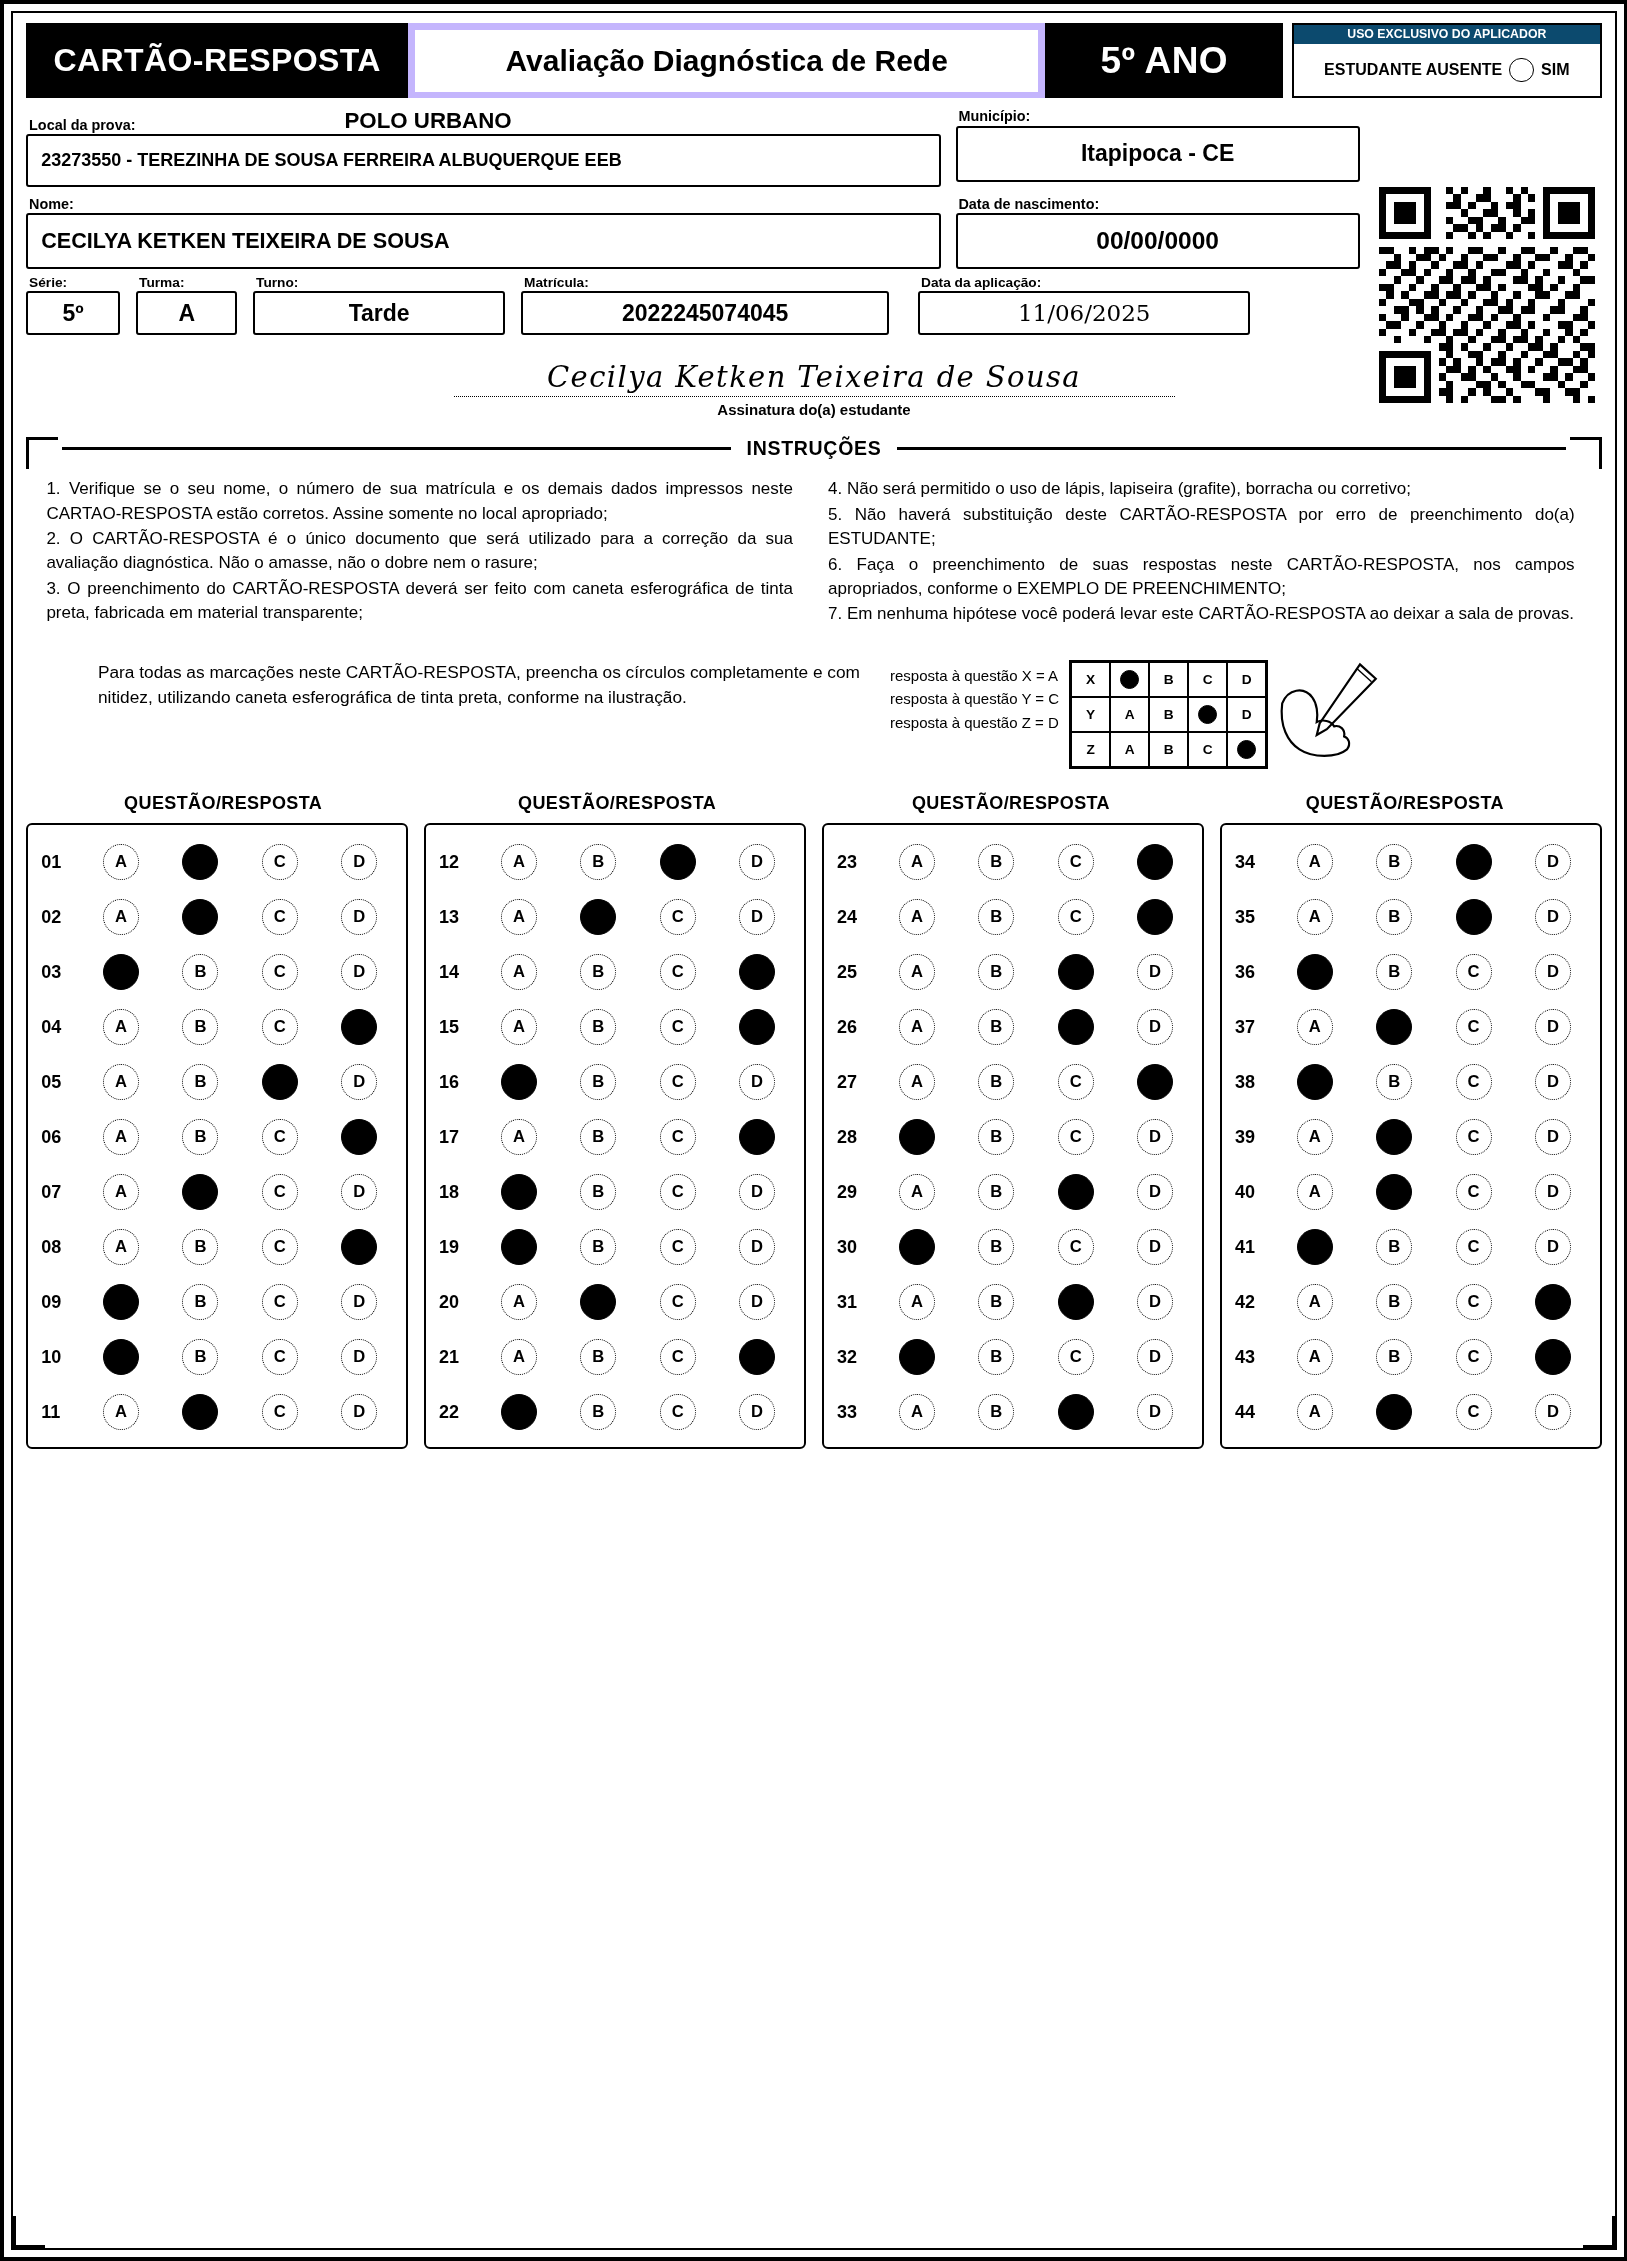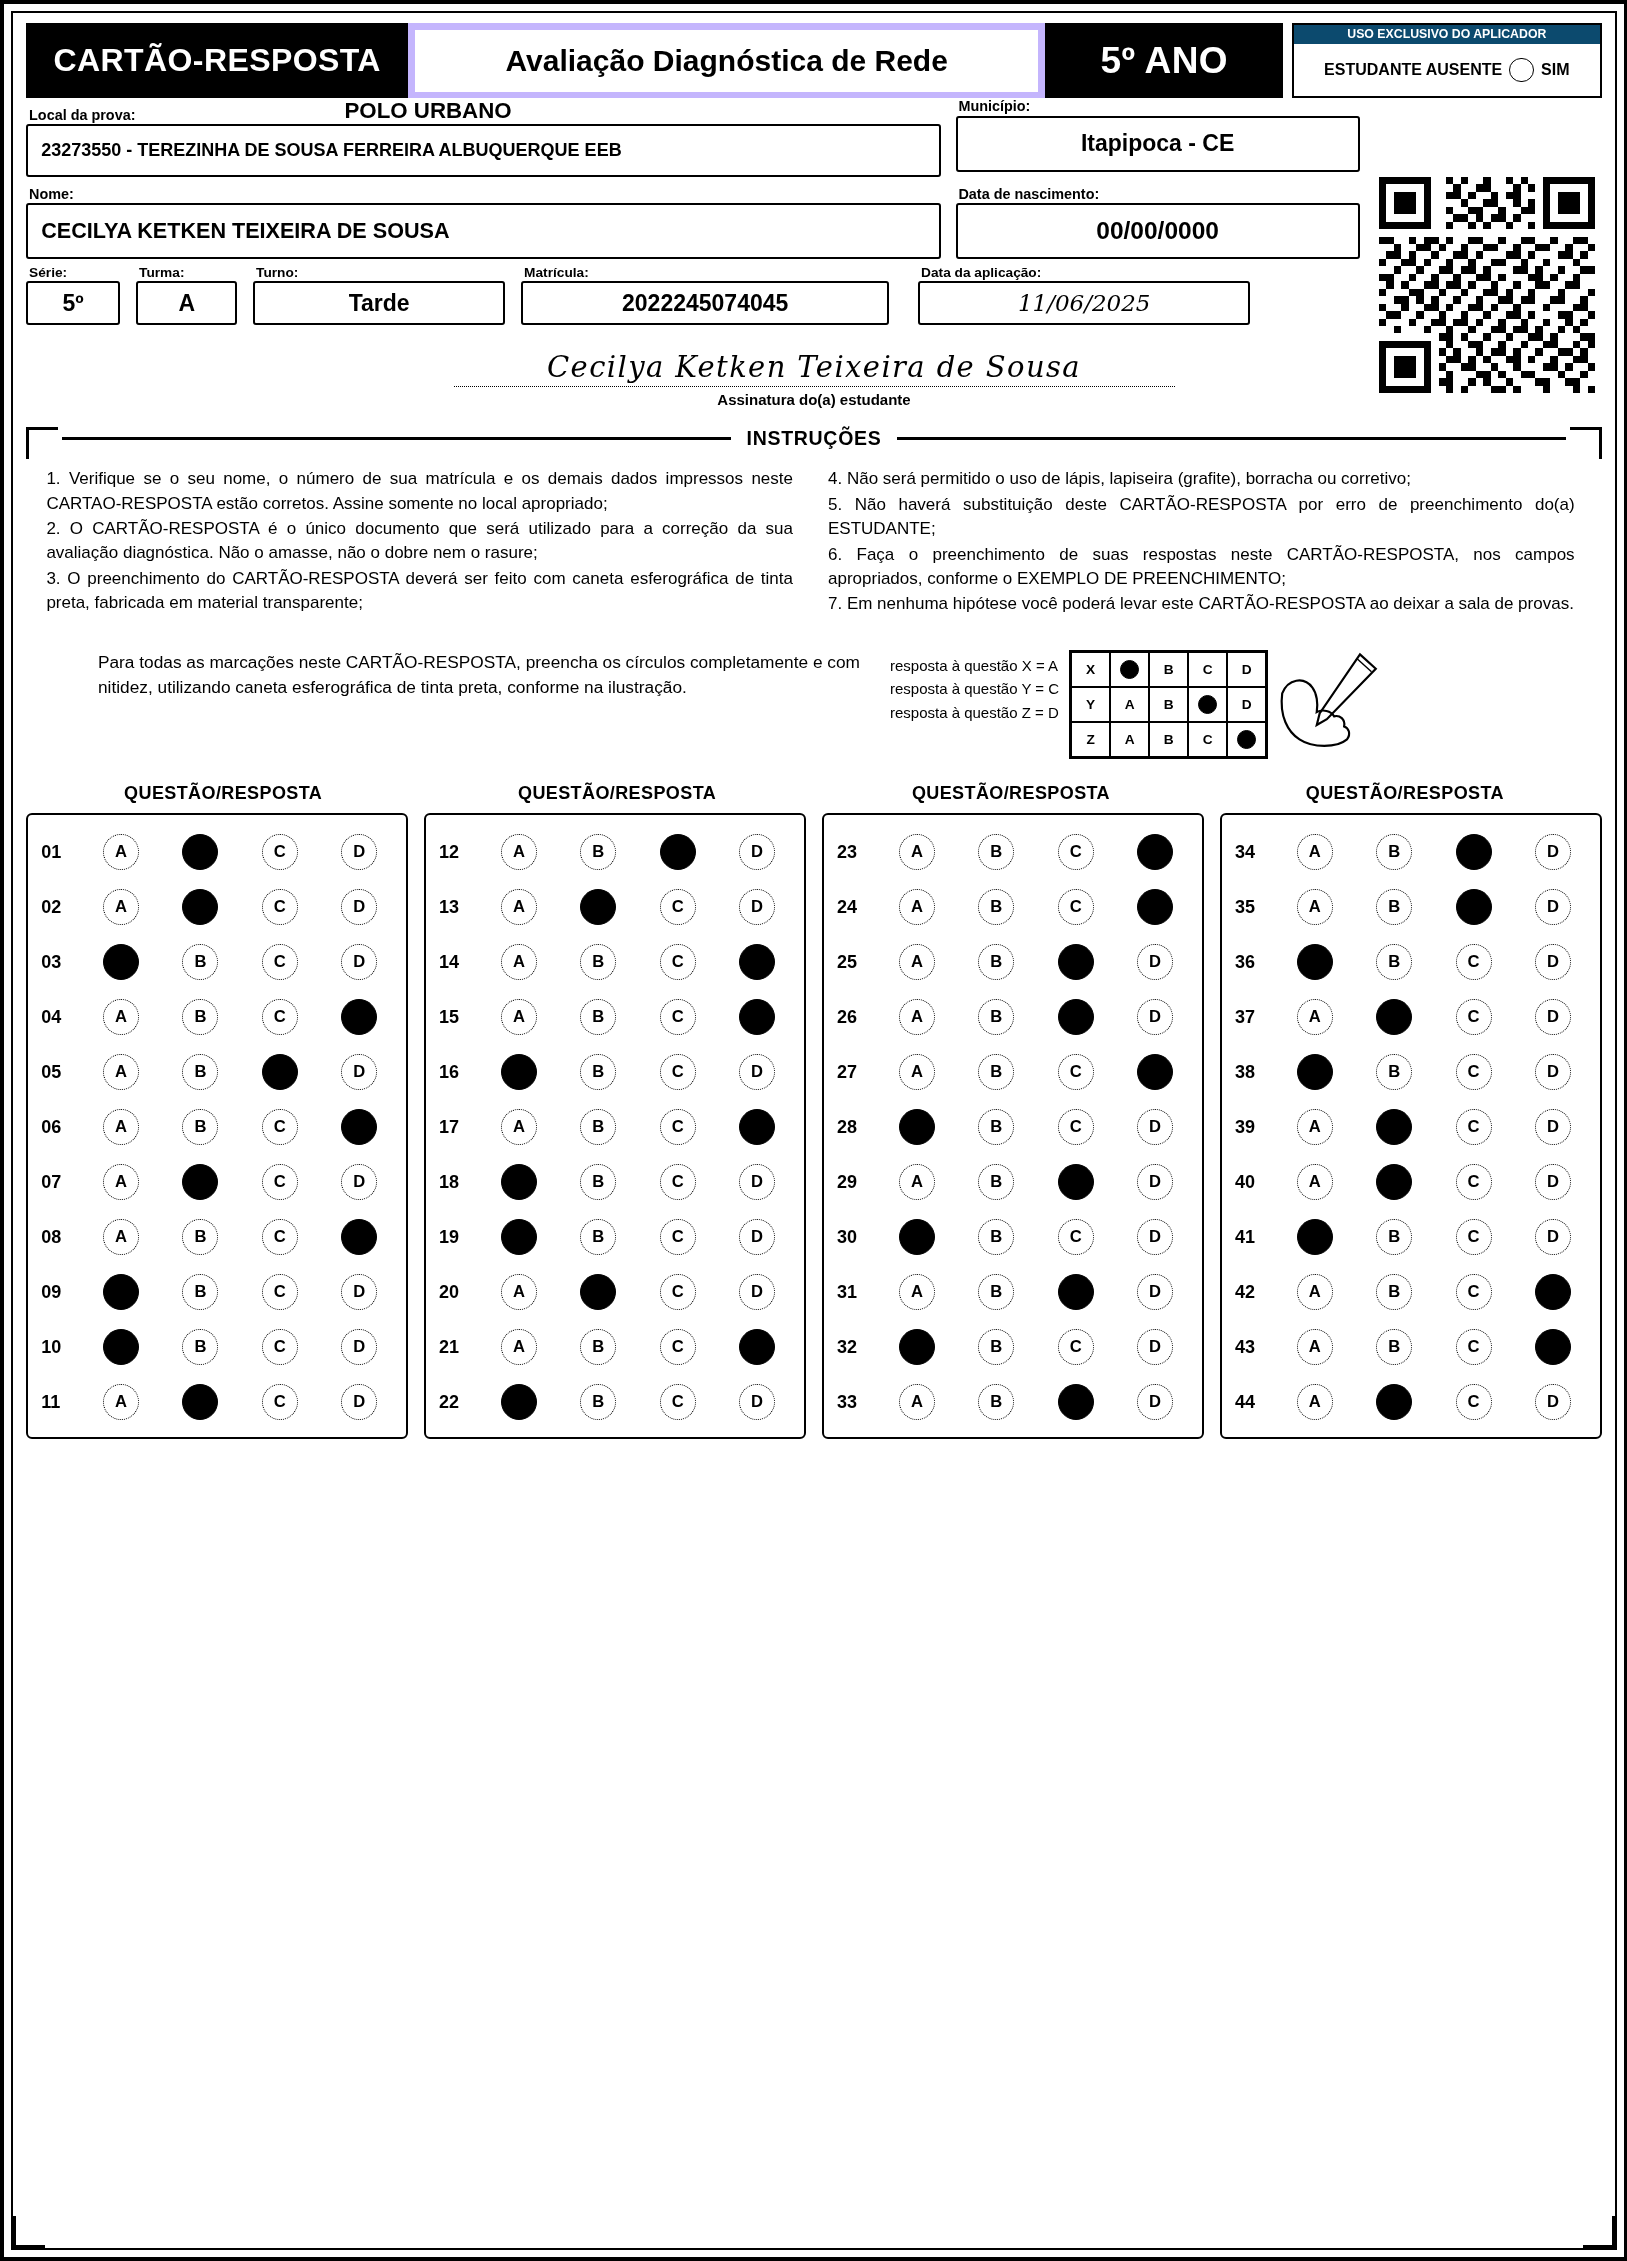--- a/index.html
+++ b/index.html
@@ -40,21 +40,21 @@
   }
   .hdr-right-top {
     background:#0c4a6e; color:#fff; font-size:12.3px; font-weight:bold; text-align:center; padding:2.2px 0;
   }
   .hdr-right-bot {
     flex:1; display:flex; align-items:center; justify-content:center; gap:7.2px; font-size:16px; font-weight:bold;
   }
   .circle-empty { width:24.5px; height:24.5px; border:1.4px solid #000; border-radius:50%; display:inline-block; }
 
   
-  .idblock { position:relative; }
+  .idblock { margin-top:10px; position:relative; }
   .row { display:flex; }
   .lbl { font-size:14.4px; font-weight:bold; margin:0 0 1.4px 2.9px; }
   .lbl-sm { font-size:13.7px; font-weight:bold; margin:0 0 1.4px 2.9px; }
   .boxed {
     border:2.2px solid #000; border-radius:2.9px; display:flex; align-items:center;
     padding:0 13px; font-weight:bold;
   }
   .col-left { width:915px; }
   .col-right { width:404px; margin-left:14.4px; }
   .qr { position:absolute; right:7.2px; top:79px; width:216px; height:216px; }
@@ -63,21 +63,21 @@
   .polo { font-size:22.3px; font-weight:bold; margin-left:209px; }
 
   .field-nome { height:56px; font-size:21.6px; }
   .field-mun { height:56px; font-size:23px; justify-content:center; }
   .field-nasc { height:56px; font-size:24.5px; justify-content:center; }
 
   .smallfields { display:flex; gap:16px; margin-top:5.8px; }
   .sf { display:flex; flex-direction:column; }
   .sf .boxed { height:44px; justify-content:center; font-size:23px; }
 
-  .handwrite { font-family:"DejaVu Serif", serif; font-style:italic; font-weight:normal; }
+  .handwrite { font-family:"DejaVu Serif", serif; font-weight:normal; }
 
   .signature-area { margin-top:24.5px; text-align:center; position:relative; }
   .sig-line {
     width:721px; margin:0 auto; border-bottom:1.4px dotted #000; height:37px;
     font-family:"DejaVu Serif", serif; font-style:italic; font-size:29px; text-align:center;
     letter-spacing:1.4px;
   }
   .sig-cap { font-size:15px; font-weight:bold; margin-top:4.3px; }
 
   

